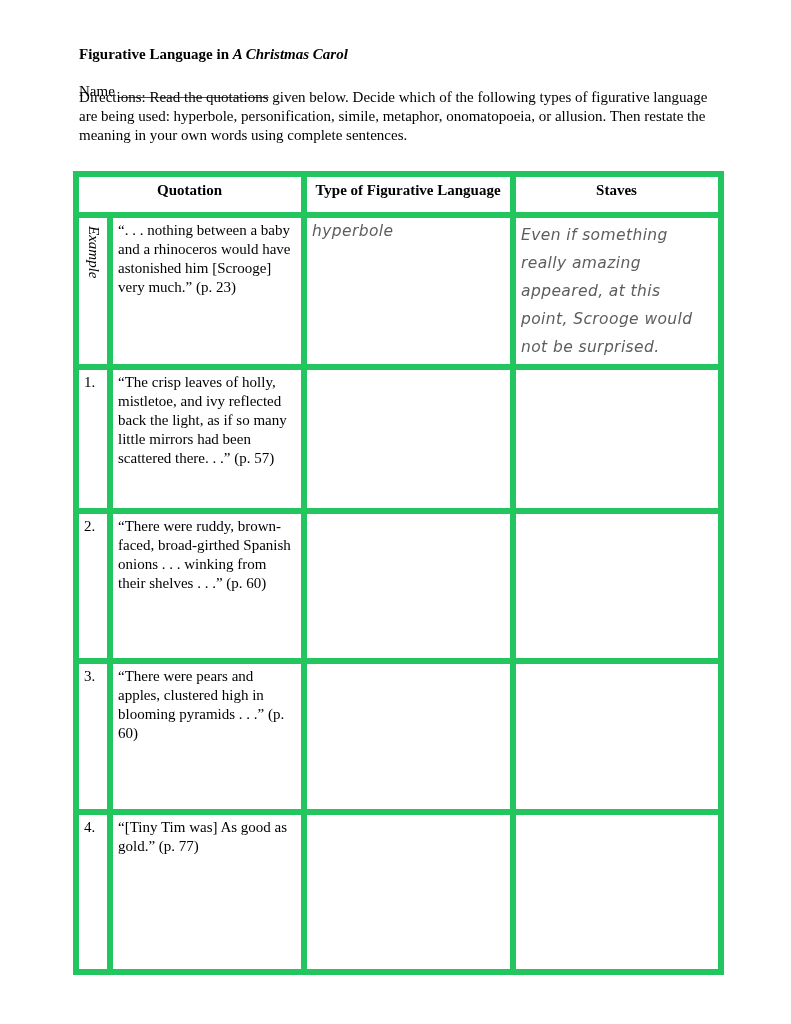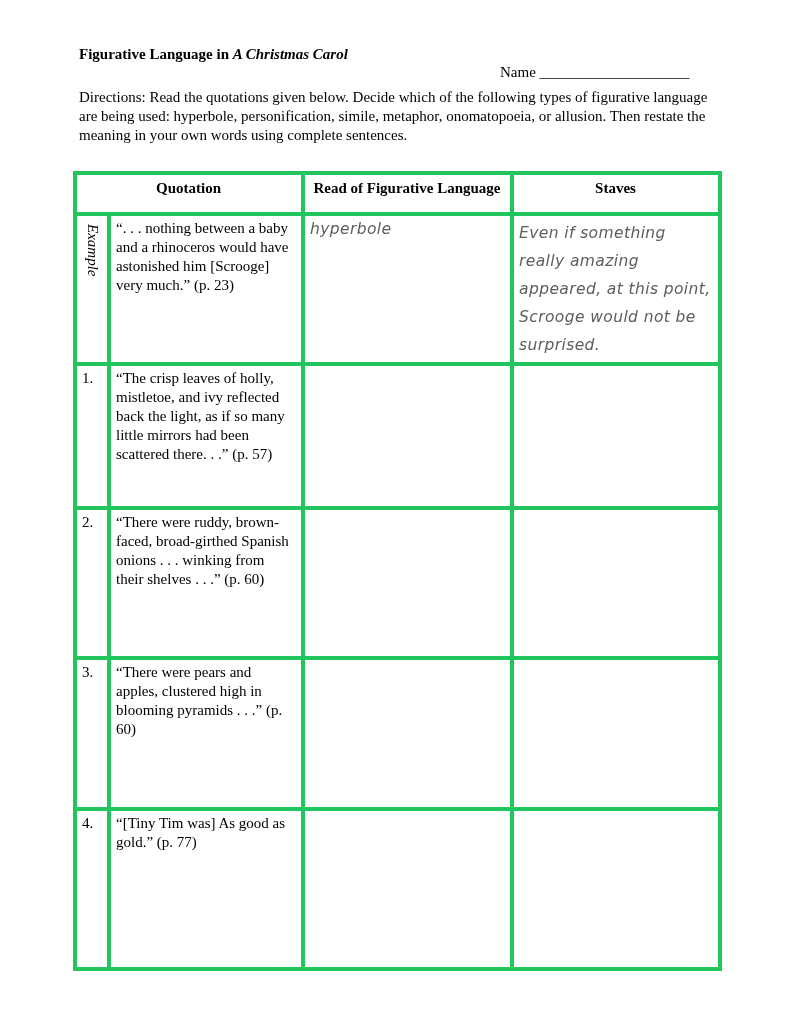--- a/index.html
+++ b/index.html
@@ -16,20 +16,21 @@
   }
   .doc-header {
     position: absolute;
     top: 45px;
     left: 79px;
     right: 73px;
     display: flex;
     justify-content: space-between;
     font-size: 15px;
     line-height: 19px;
+    flex-direction: column;
   }
   .title-block { font-weight: bold; }
   .title-book { font-style: italic; }
   .fill-block { width: 218px; }
   .fill-line { white-space: nowrap; margin-top: 18px; }
   .directions {
     position: absolute;
     top: 88px;
     left: 79px;
     width: 648px;
@@ -39,21 +40,21 @@
   .worksheet-table {
     position: absolute;
     top: 171px;
     left: 73px;
     border-collapse: collapse;
     table-layout: fixed;
     font-size: 15px;
     line-height: 19px;
   }
   .worksheet-table td, .worksheet-table th {
-    border: 4px solid #22c55e;
+    border: 6px solid #22c55e;
     vertical-align: top;
     padding: 3px 6px 3px 5px;
   }
   .col-num  { width: 34px; }
   .col-quote { width: 194px; }
   .col-type { width: 209px; }
   .col-meaning { width: 208px; }
   .worksheet-table th {
     font-weight: bold;
     text-align: center;
@@ -107,21 +108,21 @@
   <table class="worksheet-table">
     <colgroup>
       <col class="col-num">
         <col class="col-quote">
         <col class="col-type">
         <col class="col-meaning">
     </colgroup>
     <tbody>
         <tr class="row-header">
       <th colspan="2">Quotation</th>
-      <th>Read of Figurative Language</th>
+      <th>Type of Figurative Language</th>
       <th>Staves</th>
     </tr>
     <tr class="row-example">
       <td class="example-label-cell">
             <div class="vertical-label">Example</div>
           </td>
       <td>“. . . nothing between a baby and a rhinoceros would have astonished him [Scrooge] very much.” (p. 23)</td>
       <td class="type-cell"><span class="handwriting">hyperbole</span></td>
       <td><span class="handwriting">Even if something really amazing appeared, at this point, Scrooge would not be surprised.</span></td>
     </tr>

